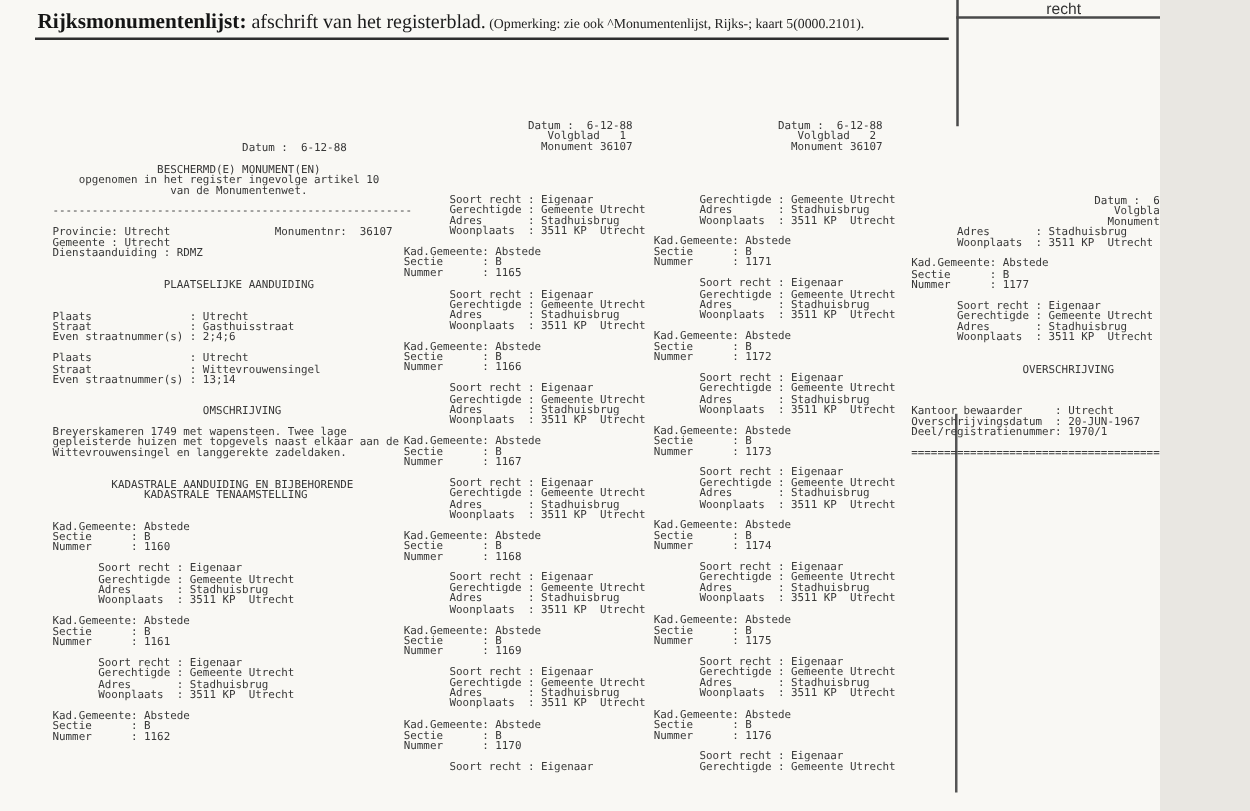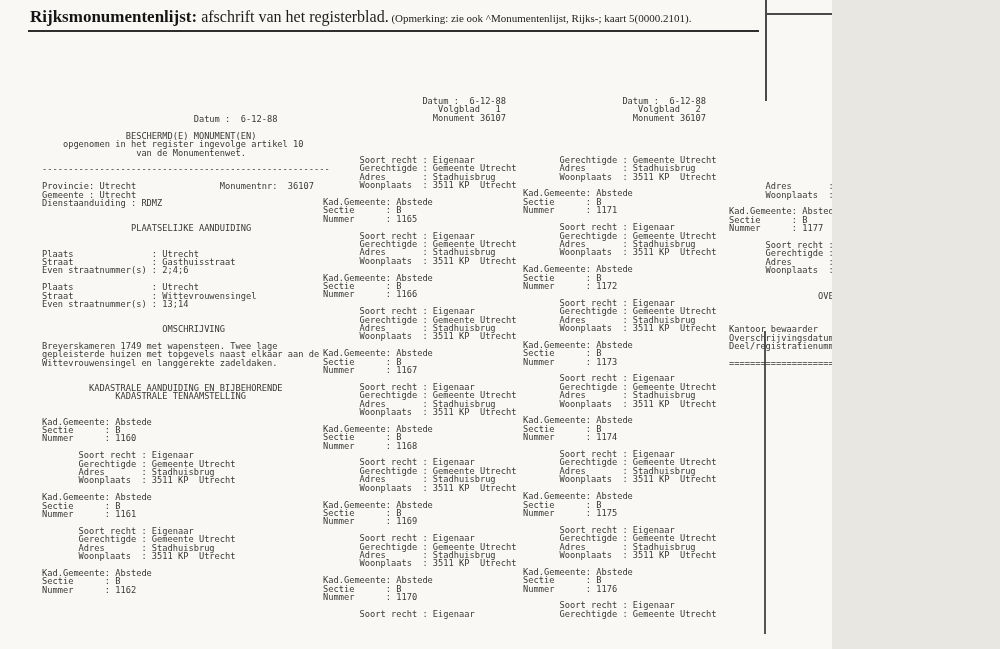--- a/index.html
+++ b/index.html
@@ -1,18 +1,18 @@
 <!DOCTYPE html>
 <html><head>
 <meta charset="utf-8">
 <style>
   * { margin:0; padding:0; box-sizing:border-box; }
   html,body { width:1000px; height:649px; }
   body { background:#e9e7e2; font-family:"Liberation Serif", serif; }
-  #page { position:relative; width:832px; height:649px; background:#f9f8f4; overflow:hidden; }
+  #page { position:relative; width:928px; height:649px; background:#f9f8f4; overflow:hidden; }
 
   
   .titlebar { position:absolute; left:30px; top:7px; white-space:nowrap; }
   .t-bold { font-family:"Liberation Serif",serif; font-weight:bold; font-size:17px; color:#151515; }
   .t-reg  { font-family:"Liberation Serif",serif; font-size:16px; color:#1c1c1c; }
   .t-note { font-family:"Liberation Serif",serif; font-size:11px; color:#222; }
   .title-underline { position:absolute; left:28px; top:30px; width:731px; height:2px; background:#2e2e2e; }
 
   
   .vline { position:absolute; width:2px; background:#4a4a4a; }
@@ -45,21 +45,21 @@
 <div id="page">
 
   <div class="titlebar">
     <span class="t-bold">Rijksmonumentenlijst:</span><span class="t-reg"> afschrift van het registerblad.</span><span class="t-note"> (Opmerking: zie ook ^Monumentenlijst, Rijks-; kaart 5(0000.2101).</span>
   </div>
   <div class="title-underline"></div>
 
   <div class="vline" id="tbl-left"></div>
   <div class="vline" id="tbl-mid"></div>
   <div class="hline" id="tbl-rule"></div>
-  <div class="cell-h" id="bron-h">naast</div>
+  <div class="cell-h" id="bron-h">recht</div>
   <div class="cell-h" id="verwerkt-h">bewaarder</div>
   <div class="stamp-code">jp0197</div>
 
   <div class="vline" id="bl-left"></div>
   <div class="vline" id="bl-mid"></div>
 
   <pre class="tw" id="col1">                             Datum :  6-12-88
 
                 BESCHERMD(E) MONUMENT(EN)
     opgenomen in het register ingevolge artikel 10

